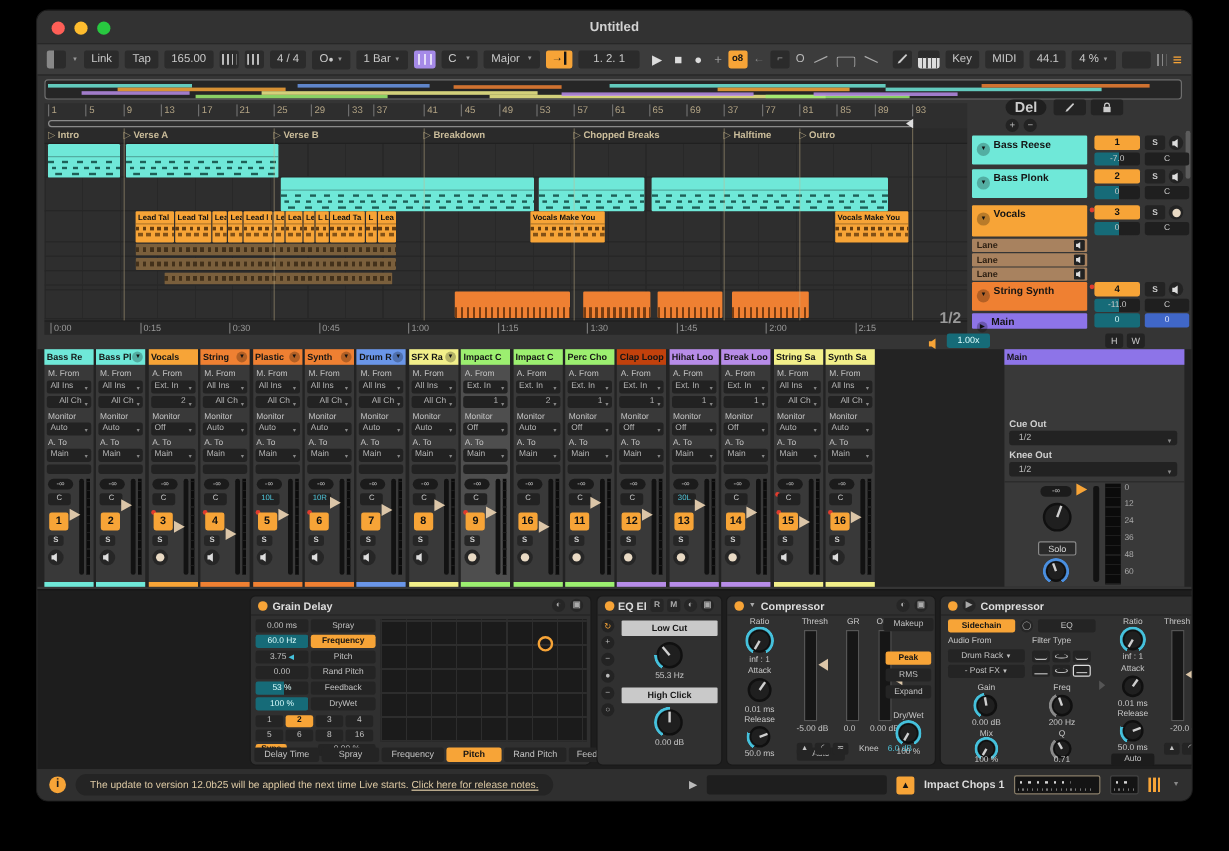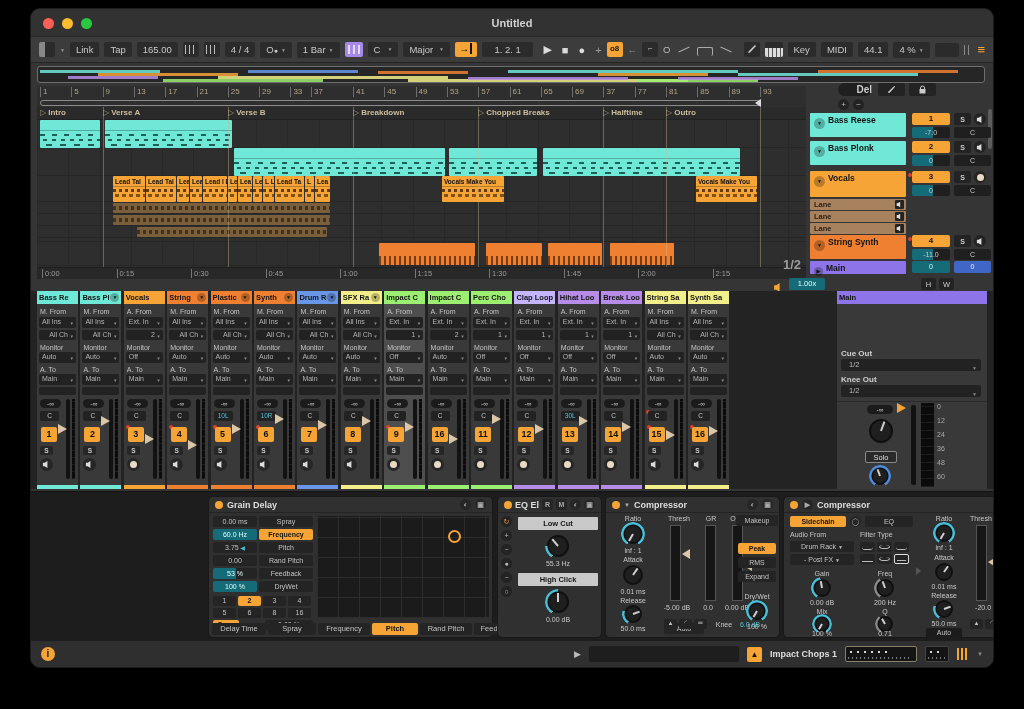--- a/index.html
+++ b/index.html
@@ -35,21 +35,21 @@
 .secline{position:absolute;top:21px;bottom:12px;width:1px;background:rgba(205,185,140,.4)}
 .clip{position:absolute;border-radius:1px;overflow:hidden}
 .chead{height:11px;font-size:6.5px;font-weight:bold;color:#101010;line-height:11px;padding:0 2px;white-space:nowrap;overflow:hidden;border-bottom:1px solid rgba(0,0,0,.25)}
 .midinotes{position:absolute;left:0;right:0;top:11px;bottom:0;background-image:repeating-linear-gradient(90deg,rgba(10,62,56,.8) 0 5px,transparent 5px 12px),repeating-linear-gradient(90deg,rgba(10,62,56,.8) 0 4px,transparent 4px 9px),repeating-linear-gradient(90deg,rgba(10,62,56,.8) 0 6px,transparent 6px 14px);background-size:100% 2px,100% 2px,100% 2px;background-position:0 3px,3px 8px,6px 13px;background-repeat:no-repeat,no-repeat,no-repeat}
 .wave{position:absolute;left:0;right:0;top:11px;bottom:0;background-image:repeating-linear-gradient(90deg,rgba(52,26,2,.75) 0 3px,transparent 3px 6px),repeating-linear-gradient(90deg,rgba(52,26,2,.6) 0 4px,transparent 4px 7px);background-size:100% 3px,100% 3px;background-position:0 2px,2px 7px;background-repeat:no-repeat,no-repeat}
 .dimblk{position:absolute;border-radius:1px;background:#7a5f3c;background-image:repeating-linear-gradient(90deg,rgba(30,18,4,.6) 0 3px,transparent 3px 6px);background-size:100% 4px;background-position:0 3px;background-repeat:no-repeat}
 .stick{position:absolute;left:0;right:0;bottom:0;height:9px;background-image:repeating-linear-gradient(90deg,rgba(70,32,4,.7) 0 2px,transparent 2px 5px)}
 #pageind{position:absolute;left:752px;top:248px;font-size:13px;font-weight:bold;color:#9a9a9a}
 
 #rpanel{position:absolute;left:779px;top:74px;width:183px;height:196px}
-.pill{background:#1f1f1f;border-radius:7px;color:#ccc;font-size:10px;font-weight:bold;text-align:right}
+.pill{background:#1f1f1f;border-radius:7px;color:#ccc;font-size:12px;font-weight:bold;text-align:center}
 .sqb{background:#232323;border-radius:2px;display:flex;align-items:center;justify-content:center}
 .circ{border-radius:50%;background:#232323;color:#bbb;display:flex;align-items:center;justify-content:center}
 .tname{position:absolute;left:0;font-size:8.5px;font-weight:bold;color:#141414;padding:2px 4px;border-radius:1px}
 .fold{display:inline-block;width:11px;height:11px;border-radius:50%;background:rgba(0,0,0,.25);color:#111;font-size:5px;text-align:center;line-height:11px;margin-right:3px;vertical-align:-2px}
 .numb{position:absolute;background:#f7a437;color:#111;font-weight:bold;text-align:center;border-radius:2px}
 .vbox{position:absolute;background:#1f1f1f;border-radius:2px;color:#ccc;text-align:center}
 .vfill{background:linear-gradient(90deg,#166b78 0 55%,#1f1f1f 55%)}
 .rdot{position:absolute;width:4px;height:4px;border-radius:50%;background:#e03c2e}
 .lanerow{position:absolute;left:0;width:96px;background:#a8825f;color:#2e2013;font-size:7.5px;font-weight:bold;padding:1px 4px;border-radius:1px}
 
@@ -757,21 +757,21 @@
    <div class="sbtn" style="top:155px">S</div>
    <div class="icirc" style="top:167px">
           <div class="reccirc"></div>
         </div>
    <div class="ftrack"></div>
    <div class="ftri" style="left:21px;top:123px"></div>
    <div class="fmeter"></div>
    <div class="sfoot" style="background:#9cef70"></div>
  </div>
       <div class="strip" style="left:483.4px">
-   <div class="shead" style="background:#c4b5fd">Clap Loop</div>
+   <div class="shead" style="background:#c2410c">Clap Loop</div>
    <div class="mlb" style="top:16px">A. From</div>
    <div class="mbx" style="top:26px;height:11px">Ext. In<span class="cr">▼</span></div>
    <div class="mbx" style="top:39px;height:10px;text-align:right;padding-right:8px">1<span class="cr">▼</span></div>
    <div class="mlb" style="top:52px">Monitor</div>
    <div class="mbx" style="top:61px;height:11px">Off<span class="cr">▼</span></div>
    <div class="mlb" style="top:74px">A. To</div>
    <div class="mbx" style="top:83px;height:11px">Main<span class="cr">▼</span></div>
    <div class="mbx" style="top:96px;height:8px"></div>
    <div class="vpill" style="top:108px">-∞</div>
 
@@ -1092,20 +1092,21 @@
       <div class="mtr" style="left:192px;top:28px;height:76px"></div>
       <div class="ltri" style="left:204px;top:60px"></div>
       <div class="dlb" style="left:184px;top:107px;width:36px">-20.0 d</div>
       <div class="dbx" style="left:186px;top:122px;width:13px;height:10px">▴</div>
       <div class="dbx" style="left:201px;top:122px;width:13px;height:10px">◜</div>
     </div>
   </div>
 
   <div id="statusbar">
     <div style="width:14px;height:14px;border-radius:50%;background:#f7a437;color:#1d1d1d;font-weight:bold;font-size:10px;text-align:center;line-height:14px;flex:none">i</div>
+    <div id="statmsg"><span>The update to version 12.0b25 will be applied the next time Live starts.</span> <span class="u">Click here for release notes.</span></div>
     <div class="sp"></div>
     <span style="color:#bbb;font-size:9px">▶</span>
     <div style="width:150px;height:16px;background:#1e1e1e;border-radius:2px"></div>
     <div style="width:15px;height:15px;background:#f7a437;border-radius:2px;color:#141414;font-size:8px;text-align:center;line-height:15px;flex:none">▲</div>
     <span style="font-size:9px;color:#ddd;font-weight:bold;white-space:nowrap">Impact Chops 1</span>
     <div class="wavebox" style="width:72px"></div>
     <div class="wavebox" style="width:24px;border-color:#444"></div>
     <div class="vbars"></div>
     <span style="font-size:6px;color:#888">▼</span>
   </div>

